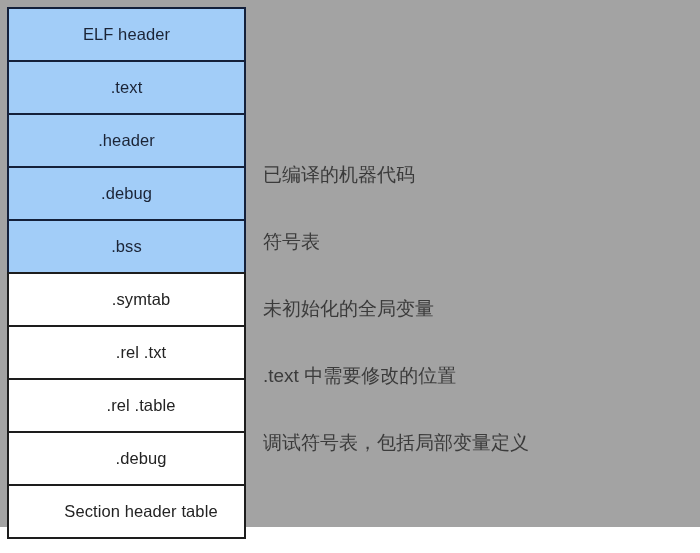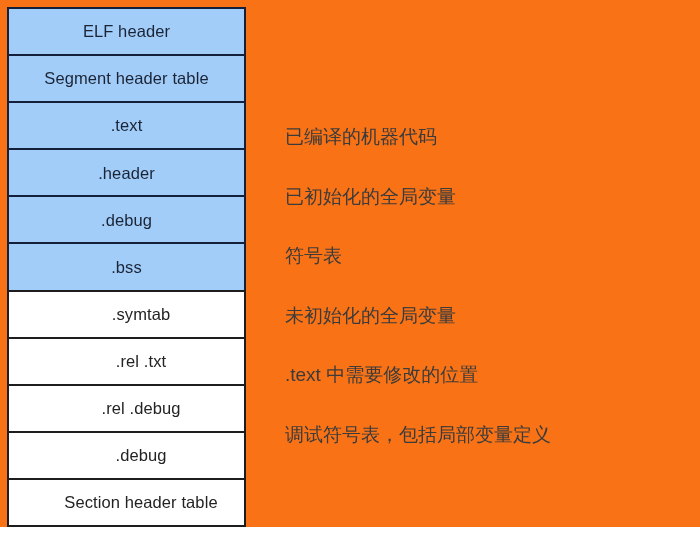--- a/index.html
+++ b/index.html
@@ -11,21 +11,21 @@
   body {
     width: 700px;
     height: 553px;
     font-family: "Liberation Sans", "DejaVu Sans", sans-serif;
     overflow: hidden;
   }
   #diagram {
     position: relative;
     width: 700px;
     height: 527px;
-    background: #f97316;
+    background: #a3a3a3;
   }
 
   
   #sections {
     position: absolute;
     left: 7px;
     top: 7px;
     width: 239px;
     height: 536px;
     display: flex;
@@ -37,21 +37,21 @@
     display: flex;
     align-items: center;
     justify-content: center;
     box-sizing: border-box;
     border: 2px solid #151c2e;
     margin-bottom: -2px;
     background: #ffffff;
     position: relative;
   }
   .section-row:last-child {
-    margin-bottom: 16px;
+    margin-bottom: 4px;
     text-align: center;
   }
   .section-row.blue {
     background: #a2cdf8;
     border-color: #14203a;
   }
   .section-row.plain {
     border-color: #1d1d1d;
     padding-left: 29px;
   }
@@ -73,24 +73,23 @@
     top: 7px;
     width: 454px;
     height: 536px;
     display: flex;
     flex-direction: column;
     box-sizing: border-box;
   }
   .anno-row {
     flex: 1 1 0;
     display: flex;
-    align-items: flex-start;
+    align-items: center;
     padding-left: 17px;
     box-sizing: border-box;
-    margin-left: 22px;
   }
   .anno-text {
     font-size: 19px;
     line-height: 1.15;
     color: #3b3b3b;
     white-space: nowrap;
   }
   .anno-text.small {
     font-size: 13.5px;
     color: #3e3e3e;
@@ -99,59 +98,53 @@
 </head>
 <body>
 
 <div id="diagram">
 
   <div id="sections">
       <div class="section-row blue">
         <span class="section-label">ELF header</span>
       </div>
       <div class="section-row blue">
-        <span class="section-label">Segment header table</span>
-      </div>
-      <div class="section-row blue">
         <span class="section-label">.text</span>
       </div>
       <div class="section-row blue">
         <span class="section-label">.header</span>
       </div>
       <div class="section-row blue">
         <span class="section-label">.debug</span>
       </div>
       <div class="section-row blue">
         <span class="section-label">.bss</span>
       </div>
       <div class="section-row plain">
         <span class="section-label">.symtab</span>
       </div>
       <div class="section-row plain">
         <span class="section-label">.rel .txt</span>
       </div>
       <div class="section-row plain">
-        <span class="section-label">.rel .debug</span>
+        <span class="section-label">.rel .table</span>
       </div>
       <div class="section-row plain">
         <span class="section-label">.debug</span>
       </div>
       <div class="section-row plain">
         <span class="section-label">Section header table</span>
       </div>
     </div>
 
   <div id="annotations">
       <div class="anno-row"></div>
       <div class="anno-row"></div>
       <div class="anno-row">
         <span class="anno-text">已编译的机器代码</span>
-      </div>
-      <div class="anno-row">
-        <span class="anno-text">已初始化的全局变量</span>
       </div>
       <div class="anno-row">
         <span class="anno-text">符号表</span>
       </div>
       <div class="anno-row">
         <span class="anno-text">未初始化的全局变量</span>
       </div>
       <div class="anno-row">
         <span class="anno-text">.text 中需要修改的位置</span>
       </div>

